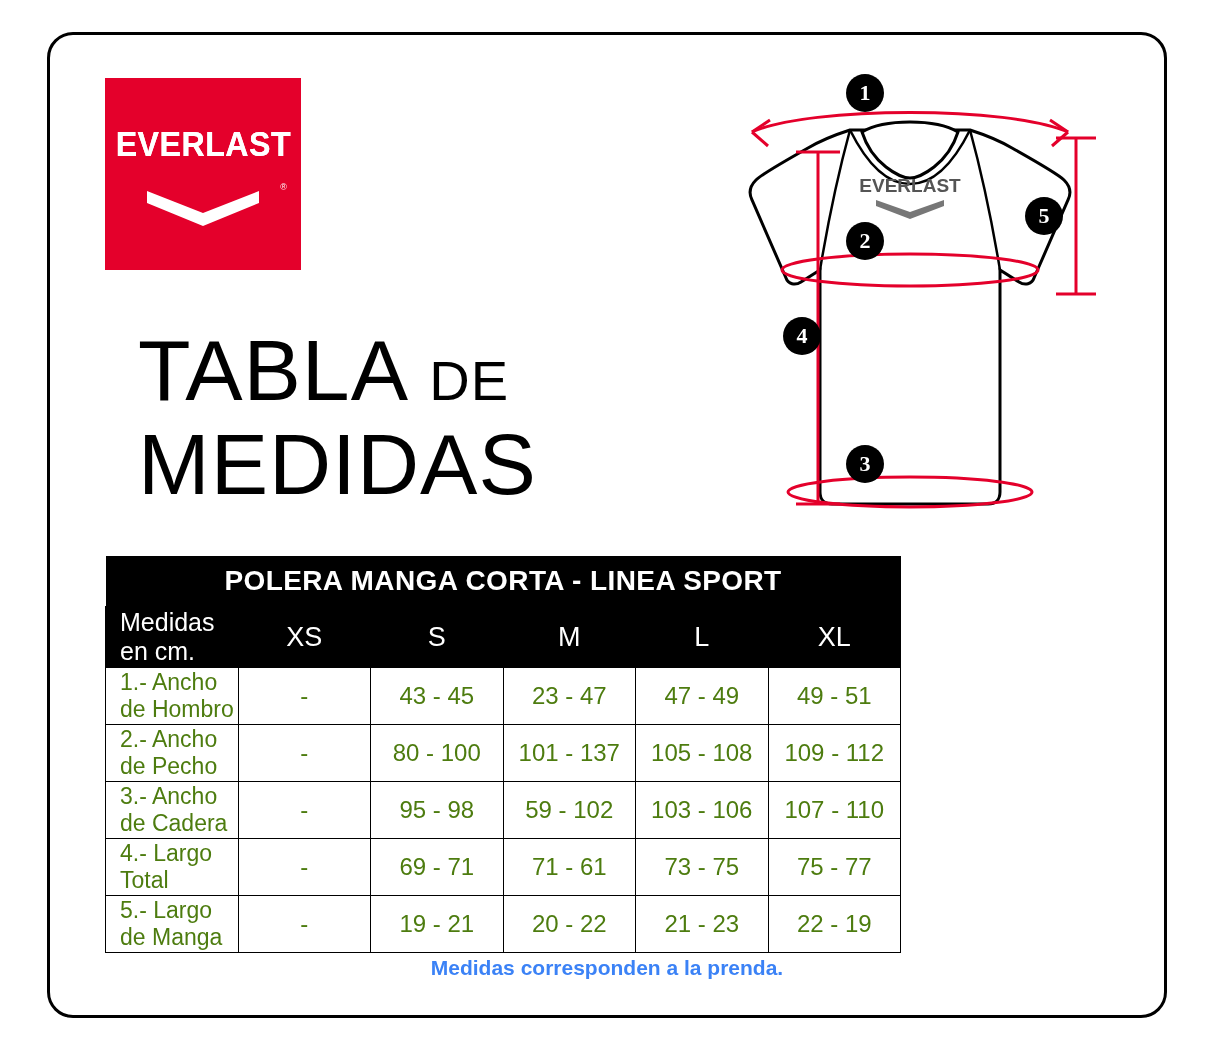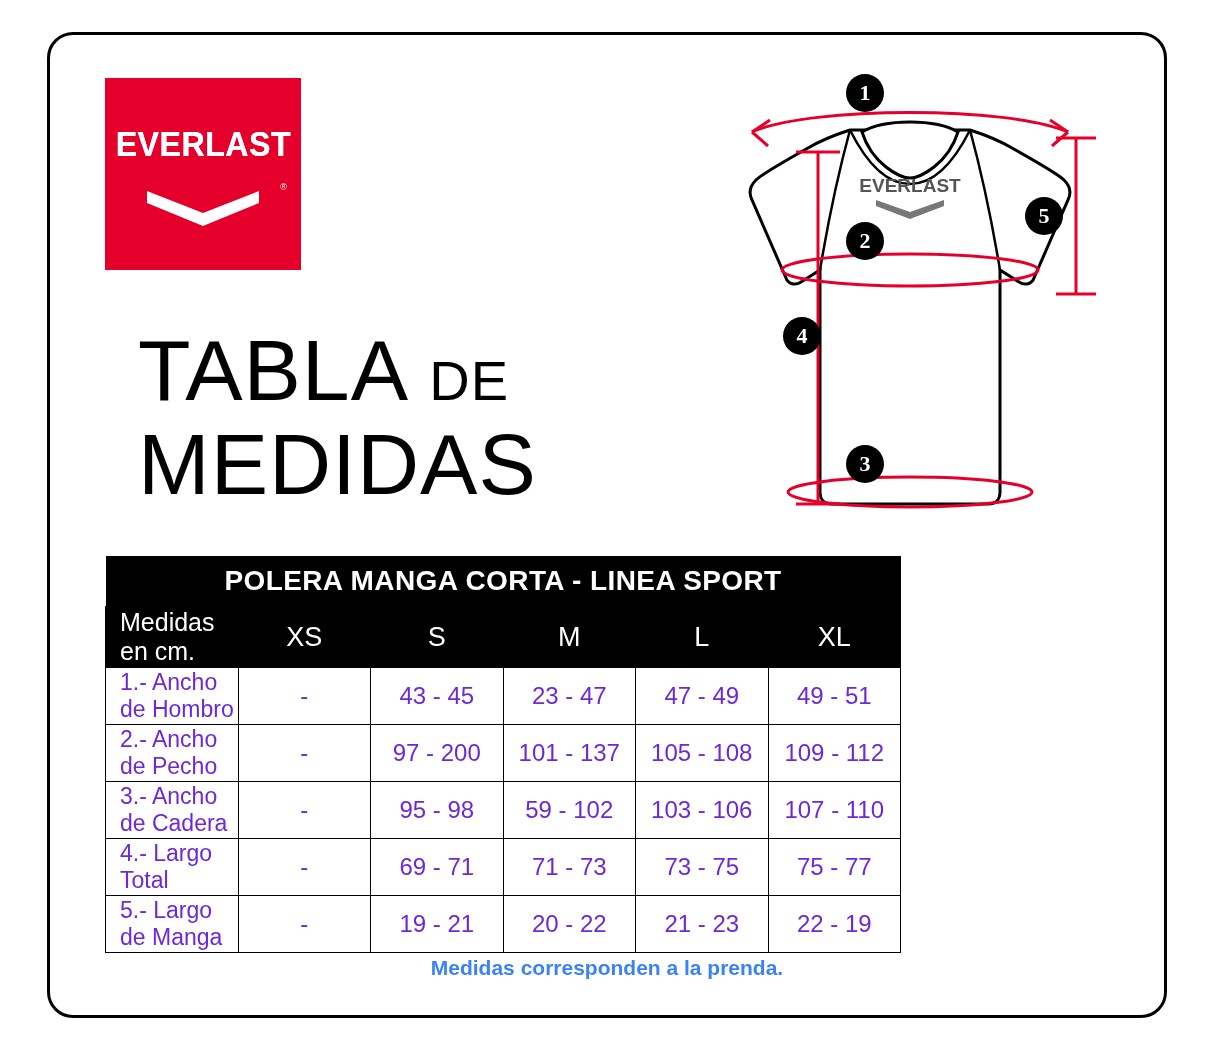--- a/index.html
+++ b/index.html
@@ -150,21 +150,21 @@
     text-align: left;
     padding-left: 14px;
     font-size: 25px;
   }
   tbody td {
     border: 1px solid #000000;
     height: 50px;
     text-align: center;
     font-family: "Liberation Sans Narrow", "Liberation Sans", sans-serif;
     font-size: 24px;
-    color: #6d28d9;
+    color: #4d7c0f;
     background: #fff;
   }
   tbody td.first {
     text-align: left;
     padding-left: 14px;
     font-size: 23px;
   }
   td.c0 { width: 212px; }
   td.c1, td.c2, td.c3, td.c4, td.c5 { width: 158px; }
 
@@ -269,38 +269,38 @@
           <td class="first c0">1.- Ancho de Hombro</td>
           <td class="c1">-</td>
           <td class="c2">43 - 45</td>
           <td class="c3">23 - 47</td>
           <td class="c4">47 - 49</td>
           <td class="c5">49 - 51</td>
         </tr>
         <tr>
           <td class="first c0">2.- Ancho de Pecho</td>
           <td class="c1">-</td>
-          <td class="c2">97 - 200</td>
+          <td class="c2">80 - 100</td>
           <td class="c3">101 - 137</td>
           <td class="c4">105 - 108</td>
           <td class="c5">109 - 112</td>
         </tr>
         <tr>
           <td class="first c0">3.- Ancho de Cadera</td>
           <td class="c1">-</td>
           <td class="c2">95 - 98</td>
           <td class="c3">59 - 102</td>
           <td class="c4">103 - 106</td>
           <td class="c5">107 - 110</td>
         </tr>
         <tr>
           <td class="first c0">4.- Largo Total</td>
           <td class="c1">-</td>
           <td class="c2">69 - 71</td>
-          <td class="c3">71 - 73</td>
+          <td class="c3">71 - 61</td>
           <td class="c4">73 - 75</td>
           <td class="c5">75 - 77</td>
         </tr>
         <tr>
           <td class="first c0">5.- Largo de Manga</td>
           <td class="c1">-</td>
           <td class="c2">19 - 21</td>
           <td class="c3">20 - 22</td>
           <td class="c4">21 - 23</td>
           <td class="c5">22 - 19</td>

